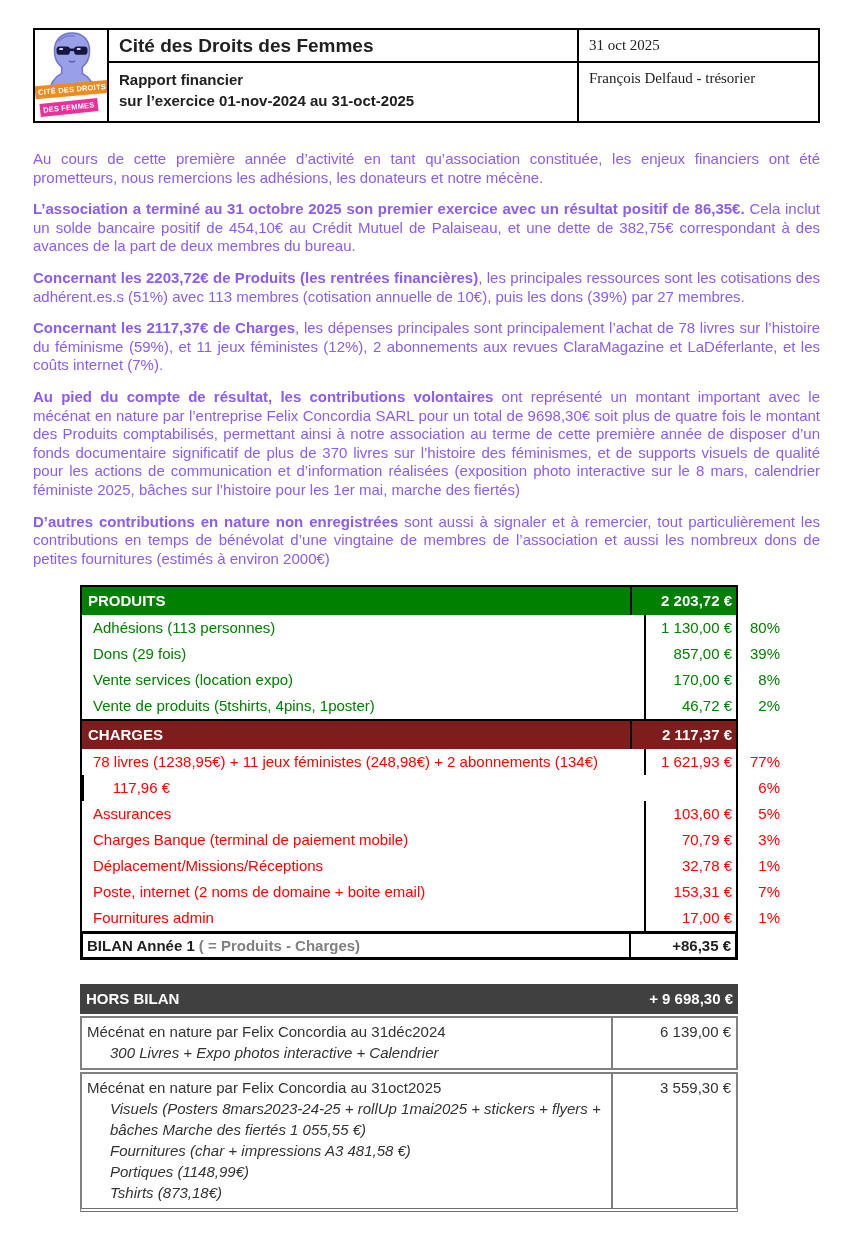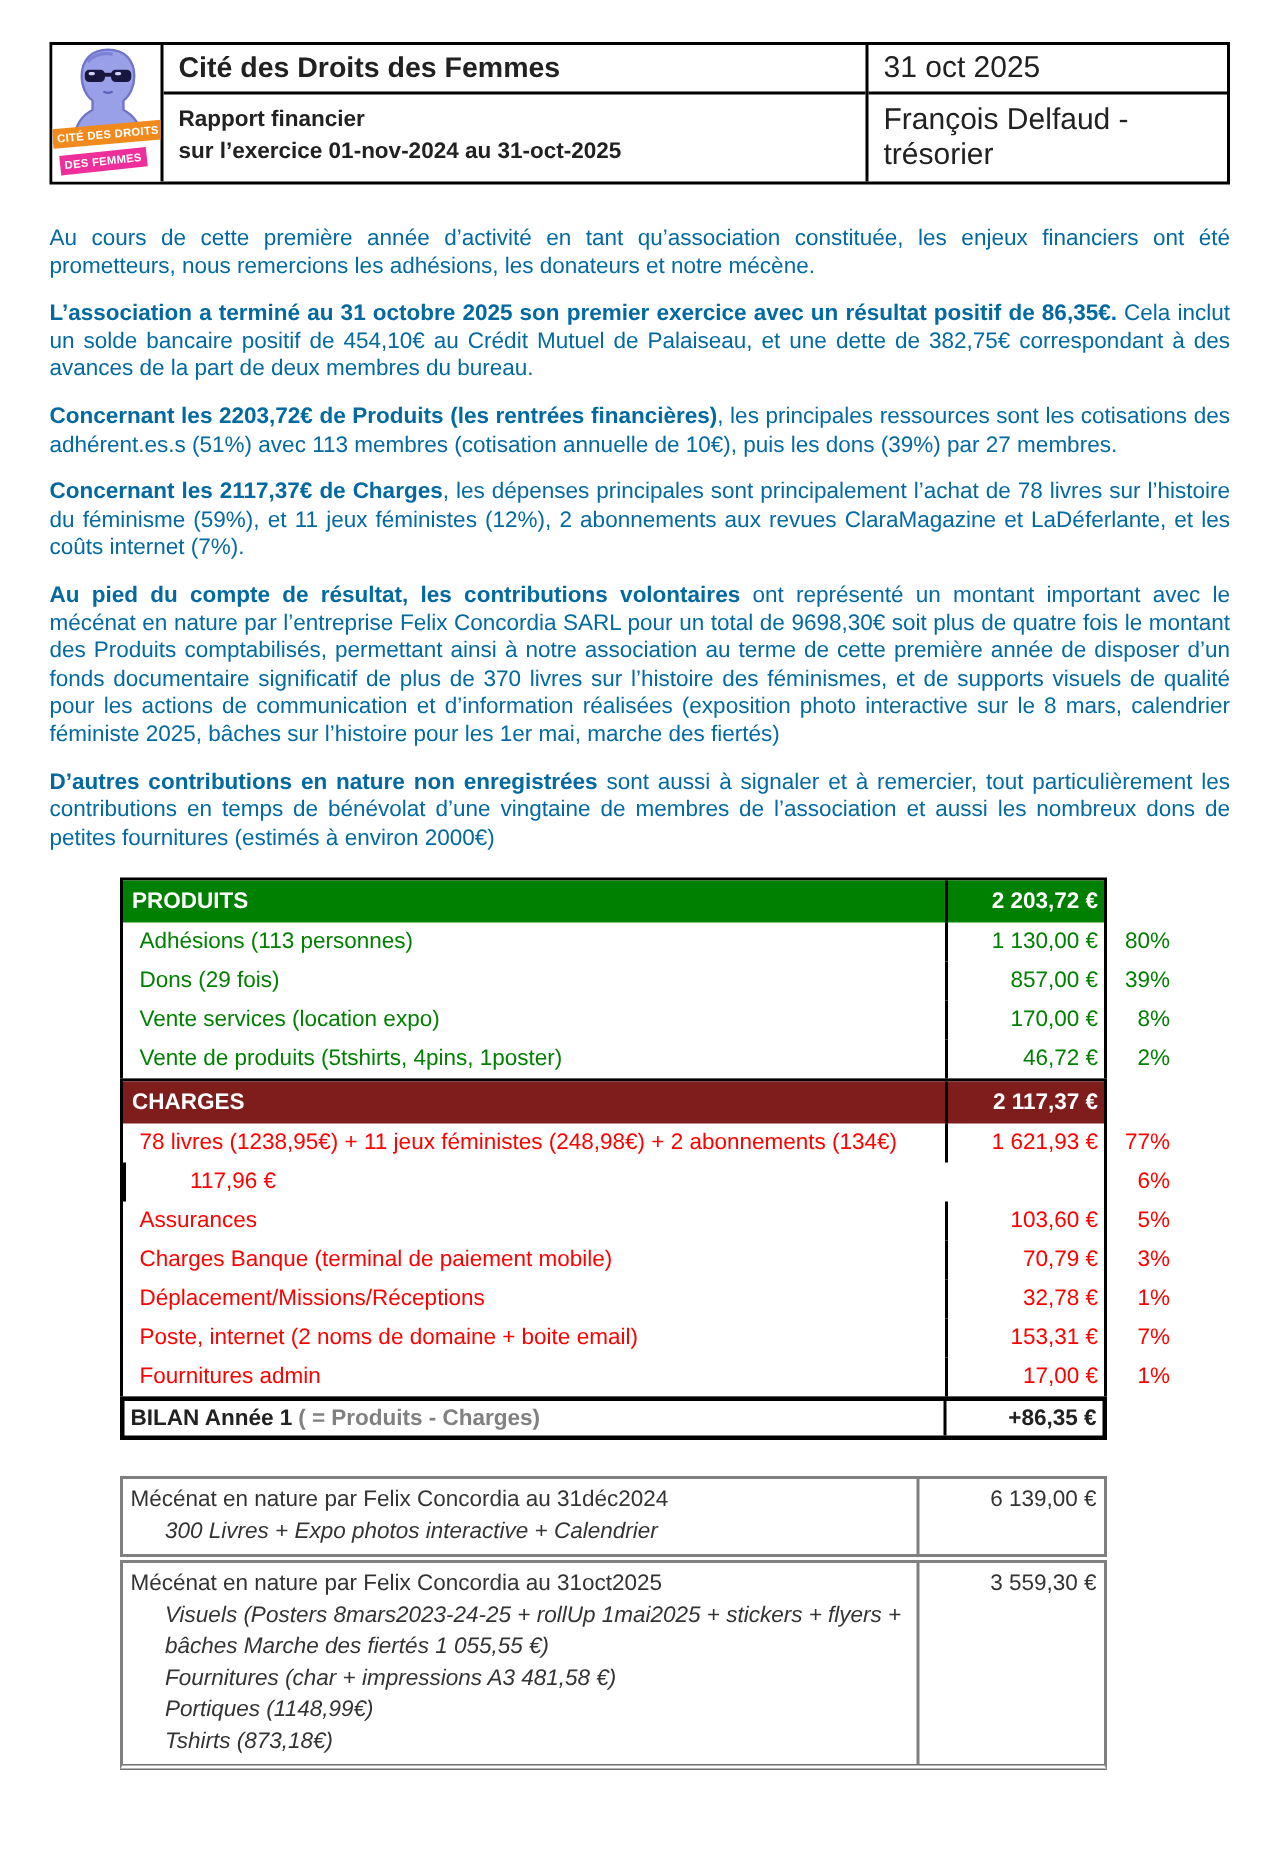--- a/index.html
+++ b/index.html
@@ -14,39 +14,39 @@
   .logo-banner { position:absolute; color:#fff; font-weight:bold; font-size:7.5px;
                  padding:2px 3px; white-space:nowrap; letter-spacing:.2px; }
   .logo-banner.orange { background:#f08a1d; bottom:25px; left:0; transform:rotate(-5deg); }
   .logo-banner.pink   { background:#ee2f9b; bottom:7px; left:5px; transform:rotate(-6deg); }
   .mid-col { flex:1; display:flex; flex-direction:column; }
   .right-col { width:241px; border-left:2px solid #000; display:flex; flex-direction:column; }
   .cell-r1 { height:33px; border-bottom:2px solid #000; display:flex; align-items:center; padding:0 10px; }
   .cell-r2 { flex:1; padding:6px 10px 0 10px; }
   .org-name { font-weight:bold; font-size:19px; }
   .report-title { font-weight:bold; font-size:15px; line-height:21px; }
-  .header-date, .header-author { font-size:20px; }
-
-  
-  .para { margin-top:13px; text-align:justify; font-size:15px; line-height:18.6px; color:#0369a1; }
+  .header-date, .header-author { font-size:15px;font-family:Liberation Serif, serif; }
+
+  
+  .para { margin-top:13px; text-align:justify; font-size:15px; line-height:18.6px; color:#8b5cf6; }
   .para.first { margin-top:27px; }
   .para b { font-weight:bold; }
 
   
   .fin-table { position:relative; width:658px; margin:17px 0 0 47px; font-size:15px; }
   .fin-section { border:2px solid #000; background:#fff; }
   .fin-section.charges { margin-top:-2px; }
   .fin-head { display:flex; height:28px; line-height:28px; color:#fff; font-weight:bold; }
   .fin-head.green { background:#008000; }
   .fin-head.red { background:#7f1d1d; }
   .fh-label { flex:1; padding-left:6px; }
   .fh-total { width:106px; border-left:2px solid #000; text-align:right; padding-right:4px; white-space:nowrap; }
   .fin-row { display:flex; height:26px; line-height:26px; position:relative; }
   .fr-label { flex:1; padding-left:11px; white-space:nowrap; overflow:hidden; }
-  .fr-amount { width:106px; border-left:2px solid #000; text-align:right; padding-right:4px; white-space:nowrap; flex-shrink:0; }
+  .fr-amount { width:92px; border-left:2px solid #000; text-align:right; padding-right:4px; white-space:nowrap; flex-shrink:0; }
   .fr-pct { position:absolute; right:-44px; top:0; width:40px; text-align:right; }
   .green-text { color:#008000; }
   .red-text { color:#ff0000; }
   .bilan-row { display:flex; height:29px; border:3px solid #000; margin-top:-2px;
                font-weight:bold; line-height:23px; background:#fff;justify-content:center; }
   .bilan-label { flex:1; padding-left:4px; white-space:nowrap; }
   .bilan-note { color:#808080; margin-left:4px; }
   .bilan-amount { width:106px; border-left:2px solid #000; text-align:right; padding-right:4px; white-space:nowrap; }
 
   
@@ -177,20 +177,24 @@
       </div>
     </div>
 
     <div class="bilan-row">
       <span class="bilan-label"><span>BILAN Année 1</span><span class="bilan-note">( = Produits - Charges)</span></span>
       <span class="bilan-amount">+86,35 €</span>
     </div>
   </div>
 
   <div class="hb-table">
+    <div class="hb-head">
+      <span class="hb-head-label">HORS BILAN</span>
+      <span class="hb-head-total">+ 9 698,30 €</span>
+    </div>
 
     <div class="hb-row">
       <div class="hb-desc">
         <div class="hb-title">Mécénat en nature par Felix Concordia au 31déc2024</div>
         <div class="hb-detail">300 Livres + Expo photos interactive + Calendrier</div>
       </div>
       <div class="hb-amount">6 139,00 €</div>
     </div>
 
     <div class="hb-row last">

